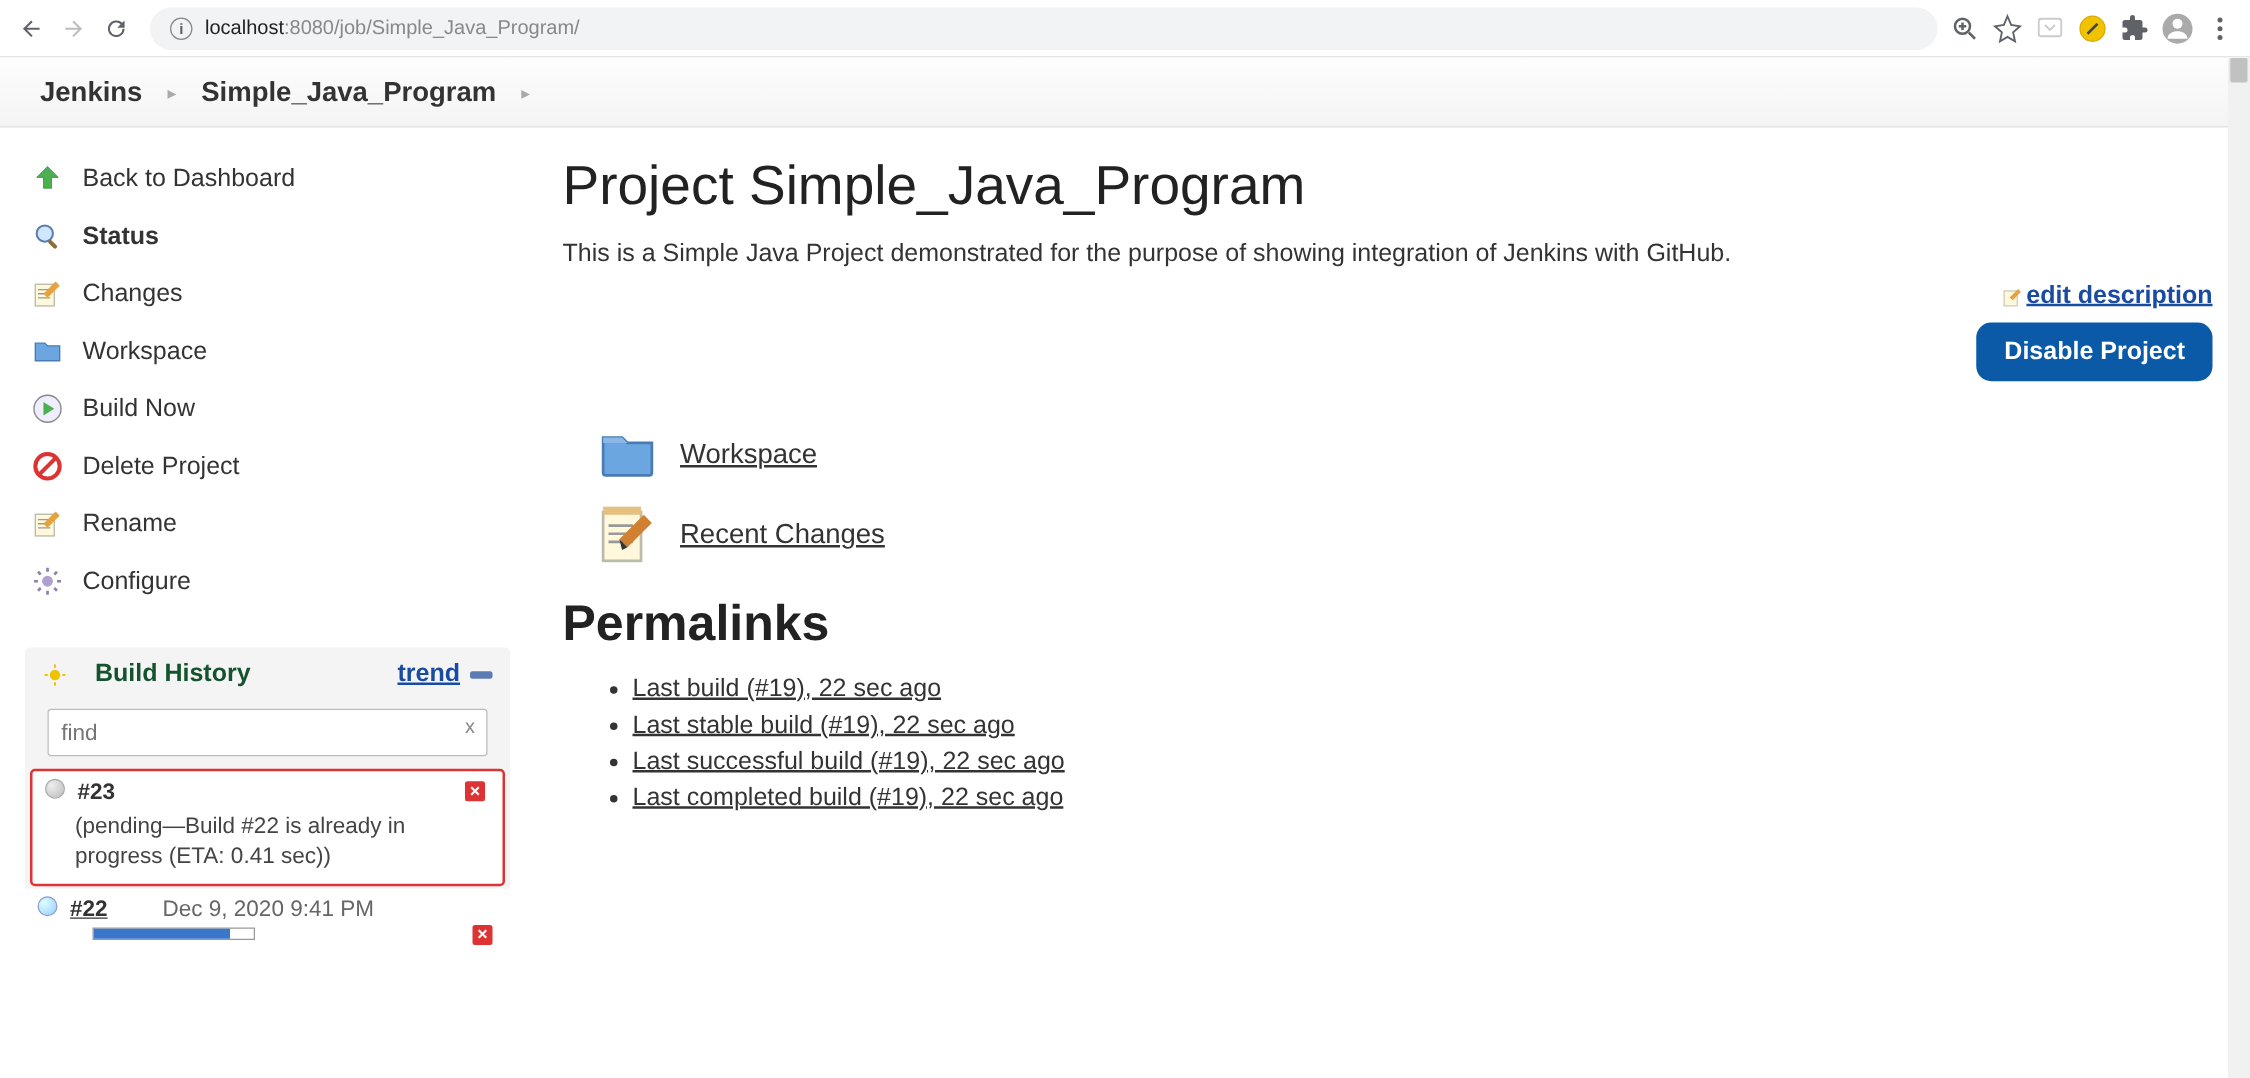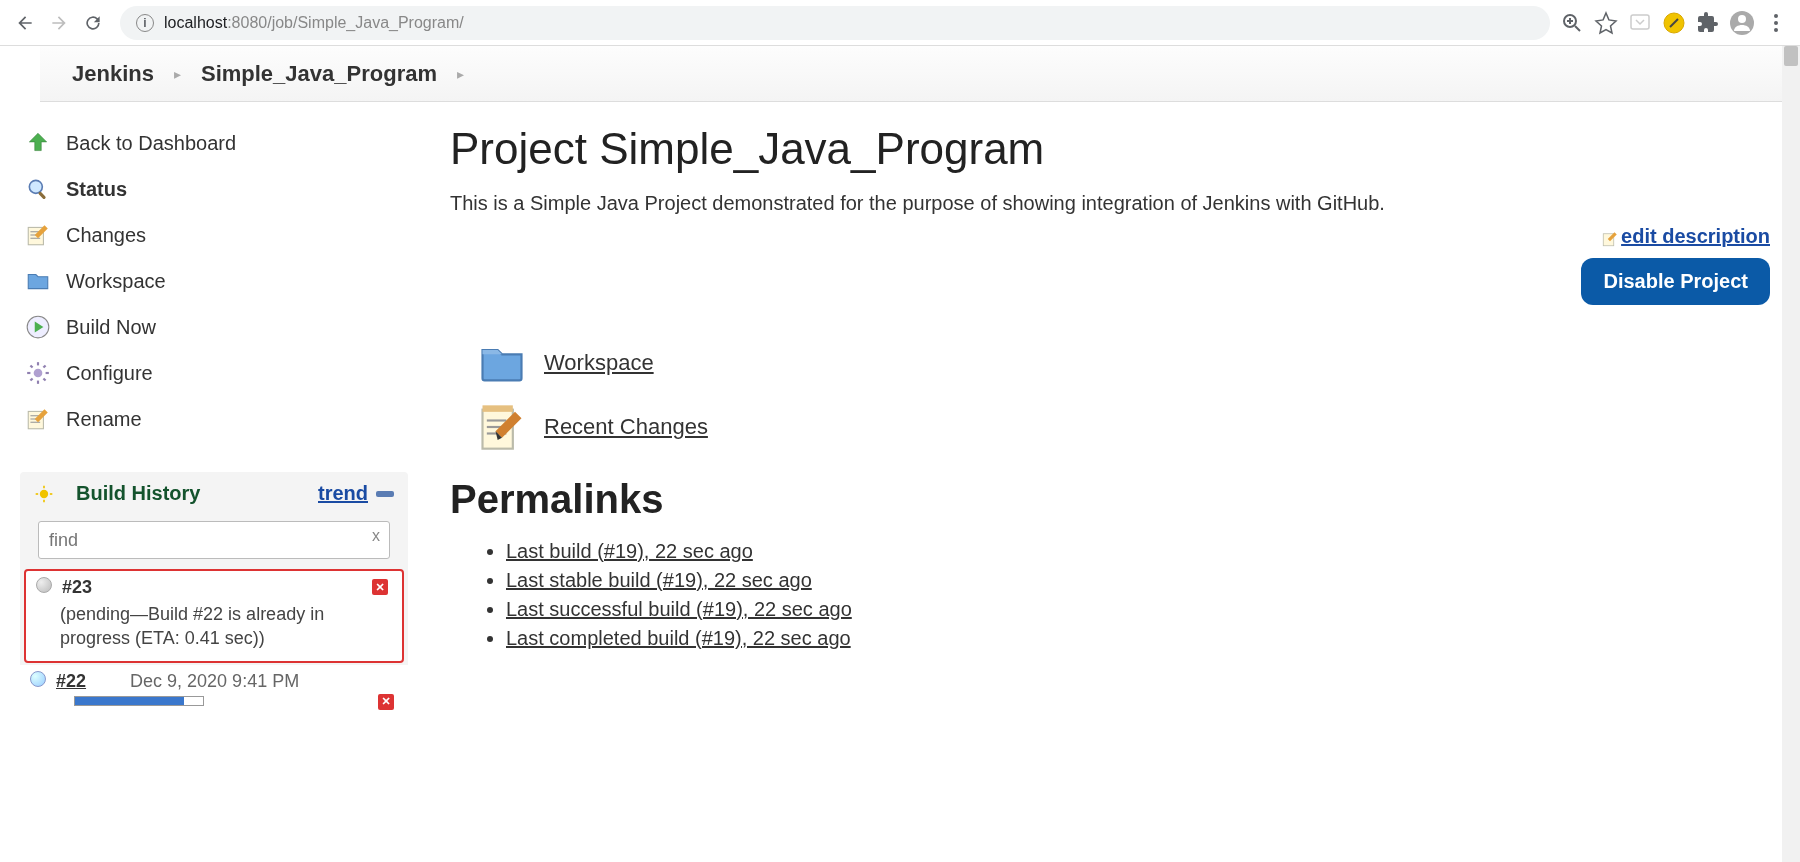--- a/index.html
+++ b/index.html
@@ -11,21 +11,21 @@
     .nav-btn.disabled { color: #bbb; }
     .url-bar { flex: 1; display: flex; align-items: center; height: 34px; margin: 0 10px; background: #f1f3f4; border-radius: 17px; padding: 0 16px; color: #5f6368; font-size: 16px; }
     .url-bar .info-icon { margin-right: 10px; border: 1.5px solid #888; border-radius: 50%; width: 18px; height: 18px; display: flex; align-items: center; justify-content: center; font-size: 12px; font-weight: bold; }
     .url-bar .host { color: #202124; }
     .url-bar .path { color: #888; }
     .toolbar-icons { display: flex; align-items: center; gap: 10px; color: #5f6368; font-size: 20px; padding-right: 4px; }
     .toolbar-icons span, .toolbar-icons svg { width: 24px; height: 24px; display: flex; align-items: center; justify-content: center; }
     .avatar { width: 30px; height: 30px; background: #aaa; border-radius: 50%; display: flex; align-items: center; justify-content: center; }
 
     
-    .breadcrumb-bar { display: flex; align-items: center; height: 56px; padding: 0 22px; background: linear-gradient(#fdfdfd, #f4f4f4); border-bottom: 1px solid #ddd; font-size: 22px; margin-left: 40px; }
+    .breadcrumb-bar { display: flex; align-items: center; height: 56px; padding: 0 22px; background: linear-gradient(#fdfdfd, #f4f4f4); border-bottom: 1px solid #ddd; font-size: 22px; }
     .breadcrumb-item { font-weight: bold; color: #333; padding: 4px 10px; }
     .breadcrumb-sep { color: #aaa; margin: 0 10px; font-size: 14px; }
 
     
     .layout { display: flex; }
     .sidebar { width: 420px; padding: 18px 12px 0 20px; }
     .main { flex: 1; padding: 22px 30px 0 30px; position: relative; }
 
     
     .sidenav-item { display: flex; align-items: center; padding: 9px 4px; font-size: 20px; color: #204a87; cursor: pointer; }
@@ -205,46 +205,55 @@
           <svg width="26" height="26" viewBox="0 0 24 24">
             <circle cx="12" cy="12" r="10" fill="#eef" stroke="#888"></circle>
             <path d="M9 7l8 5-8 5z" fill="#4caf50"></path>
           </svg>
         </span>
       <span class="label">Build Now</span>
     </div>
     <div class="sidenav-item">
       <span class="icon">
           <svg width="26" height="26" viewBox="0 0 24 24">
+            <circle cx="12" cy="12" r="9" fill="#fff" stroke="#d33" stroke-width="3"></circle>
+            <line x1="6" y1="18" x2="18" y2="6" stroke="#d33" stroke-width="3"></line>
+          </svg>
+        </span>
+      <span class="label">Delete Project</span>
+    </div>
+    <div class="sidenav-item">
+      <span class="icon">
+          <svg width="26" height="26" viewBox="0 0 24 24">
+            <rect x="3" y="5" width="14" height="16" fill="#fff8dc" stroke="#bba"></rect>
+            <line x1="5" y1="9" x2="14" y2="9" stroke="#999"></line>
+            <line x1="5" y1="12" x2="14" y2="12" stroke="#999"></line>
+            <line x1="5" y1="15" x2="14" y2="15" stroke="#999"></line>
+            <path d="M18 3l3 3-9 9-3-3z" fill="#e6a23c"></path>
+          </svg>
+        </span>
+      <span class="label">Rename</span>
+    </div>
+    <div class="sidenav-item">
+      <span class="icon">
+          <svg width="26" height="26" viewBox="0 0 24 24">
             <circle cx="12" cy="12" r="4" fill="#b0a0d0"></circle>
             <g stroke="#9080b0" stroke-width="2">
               <line x1="12" y1="2" x2="12" y2="5"></line>
               <line x1="12" y1="19" x2="12" y2="22"></line>
               <line x1="2" y1="12" x2="5" y2="12"></line>
               <line x1="19" y1="12" x2="22" y2="12"></line>
               <line x1="5" y1="5" x2="7" y2="7"></line>
               <line x1="17" y1="17" x2="19" y2="19"></line>
               <line x1="5" y1="19" x2="7" y2="17"></line>
               <line x1="17" y1="7" x2="19" y2="5"></line>
             </g>
           </svg>
         </span>
       <span class="label">Configure</span>
-    </div>
-    <div class="sidenav-item">
-      <span class="icon">
-          <svg width="26" height="26" viewBox="0 0 24 24">
-            <rect x="3" y="5" width="14" height="16" fill="#fff8dc" stroke="#bba"></rect>
-            <line x1="5" y1="9" x2="14" y2="9" stroke="#999"></line>
-            <line x1="5" y1="12" x2="14" y2="12" stroke="#999"></line>
-            <line x1="5" y1="15" x2="14" y2="15" stroke="#999"></line>
-            <path d="M18 3l3 3-9 9-3-3z" fill="#e6a23c"></path>
-          </svg>
-        </span>
-      <span class="label">Rename</span>
     </div>
 
     <div class="build-history">
       <div class="bh-header">
         <span class="sun-icon">
             <svg width="20" height="20" viewBox="0 0 24 24">
               <circle cx="12" cy="12" r="5" fill="#f0c300"></circle>
               <g stroke="#f0c300" stroke-width="2">
                 <line x1="12" y1="2" x2="12" y2="5"></line>
                 <line x1="12" y1="19" x2="12" y2="22"></line>

